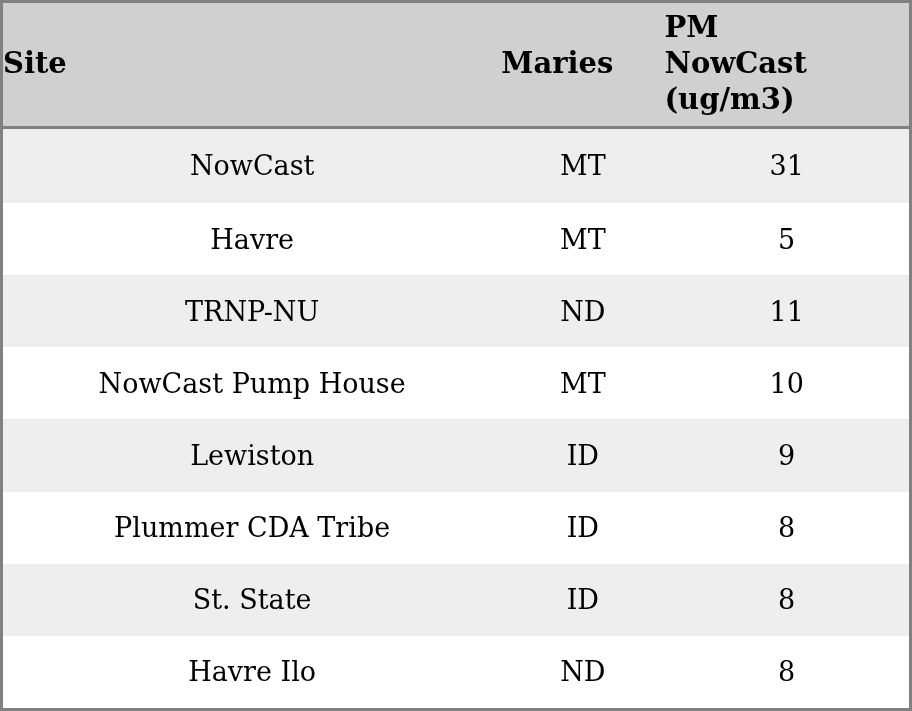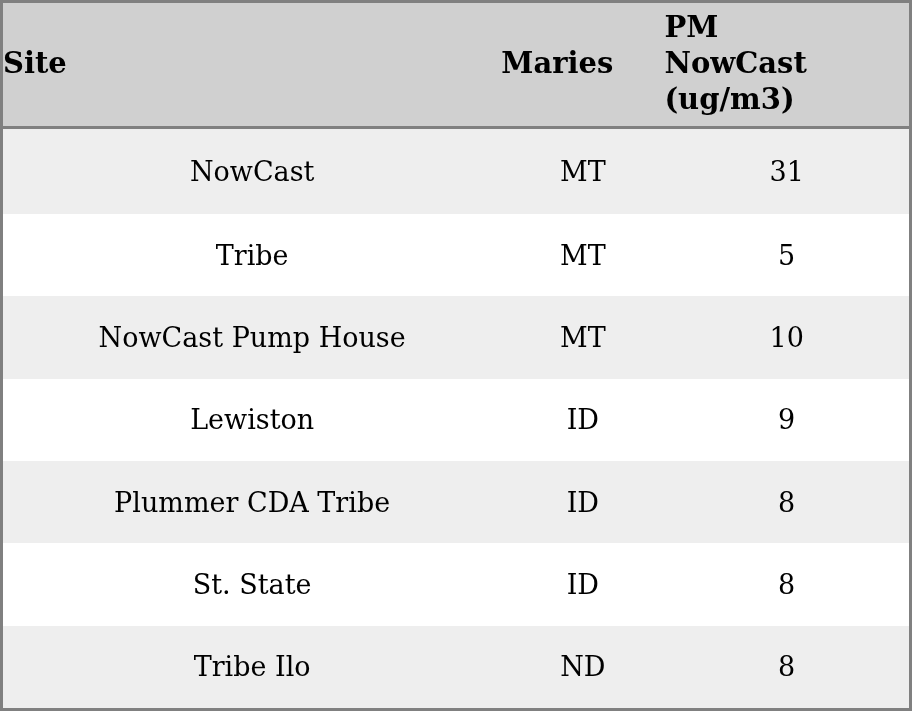--- a/index.html
+++ b/index.html
@@ -71,23 +71,28 @@
 (ug/m3)</th>
       </tr>
     </thead>
     <tbody>
       <tr>
         <td>NowCast</td>
         <td>MT</td>
         <td>31</td>
       </tr>
       <tr>
-        <td>Tribe</td>
+        <td>Havre</td>
         <td>MT</td>
         <td>5</td>
+      </tr>
+      <tr>
+        <td>TRNP-NU</td>
+        <td>ND</td>
+        <td>11</td>
       </tr>
       <tr>
         <td>NowCast Pump House</td>
         <td>MT</td>
         <td>10</td>
       </tr>
       <tr>
         <td>Lewiston</td>
         <td>ID</td>
         <td>9</td>
@@ -96,19 +101,19 @@
         <td>Plummer CDA Tribe</td>
         <td>ID</td>
         <td>8</td>
       </tr>
       <tr>
         <td>St. State</td>
         <td>ID</td>
         <td>8</td>
       </tr>
       <tr>
-        <td>Tribe Ilo</td>
+        <td>Havre Ilo</td>
         <td>ND</td>
         <td>8</td>
       </tr>
     </tbody>
   </table>
 </div>
 
 </body></html>

